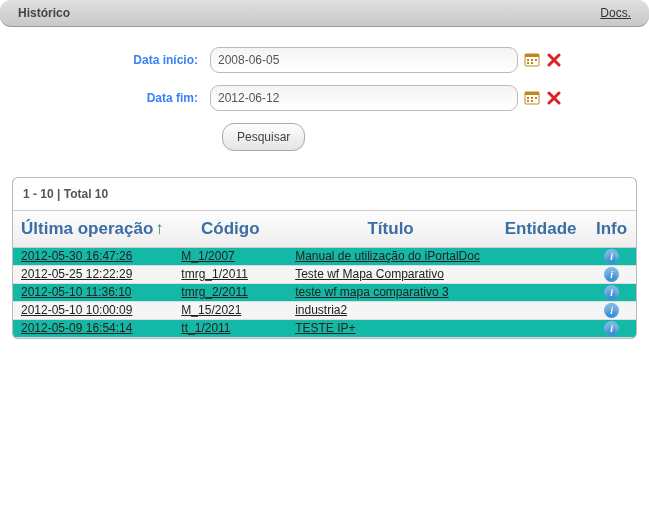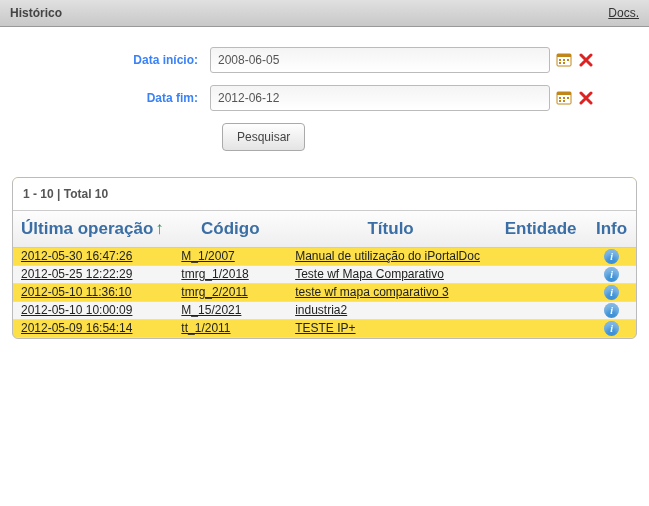--- a/index.html
+++ b/index.html
@@ -7,58 +7,59 @@
     margin: 0;
     font-family: Verdana, Arial, sans-serif;
     font-size: 12px;
     background: #fff;
     color: #333;
     width: 649px;
   }
   .header {
     background: linear-gradient(#e0e0e0, #c8c8c8);
     border-bottom: 1px solid #999;
-    padding: 6px 10px;
+    padding: 6px 18px;
     display: flex;
     justify-content: space-between;
     align-items: center;
+    border-radius: 11px;
   }
   .header-title { font-weight: bold; color: #444; }
   .header-link { color: #333; text-decoration: underline; cursor: pointer; }
   .form-area { padding: 20px 30px 12px; }
   .form-row { display: flex; align-items: center; margin-bottom: 12px; }
   .form-label { width: 180px; text-align: right; color: #3b82f6; font-weight: bold; padding-right: 12px; }
   .form-input {
-    width: 340px;
+    width: 308px;
     padding: 5px 7px;
     border: 1px solid #bbb;
-    border-radius: 3px;
+    border-radius: 9px;
     background: linear-gradient(#f4f4f4, #fff);
     color: #555;
     font-family: inherit;
     font-size: 12px;
   }
   .icon-btn { width: 16px; height: 16px; margin-left: 6px; display: inline-flex; align-items: center; justify-content: center; cursor: pointer; }
   .btn-row { margin-left: 192px; margin-top: 10px; }
   .btn {
     padding: 6px 14px;
     border: 1px solid #aaa;
-    border-radius: 4px;
+    border-radius: 12px;
     background: linear-gradient(#fefefe, #e4e4e4);
     color: #444;
     cursor: pointer;
     font-family: inherit;
     font-size: 12px;
   }
   .table-container {
     margin: 14px 12px 0;
     border: 1px solid #bbb;
     border-radius: 6px;
     overflow: hidden;
-    background: #fde047;
+    background: #14b8a6;
   }
   .table-summary {
     padding: 9px 10px;
     color: #555;
     font-weight: bold;
     background: #fff;
     border-bottom: 1px solid #ccc;
   }
   table { width: 100%; border-collapse: collapse; }
   thead th {
@@ -171,21 +172,21 @@
     <tbody id="rows">
         <tr>
           <td class="col-date"><span class="uline">2012-05-30 16:47:26</span></td>
           <td class="col-code"><span class="uline">M_1/2007</span></td>
           <td class="col-title"><span class="uline">Manual de utilização do iPortalDoc</span></td>
           <td class="col-ent"></td>
           <td class="col-info"><span class="info-dot">i</span></td>
         </tr>
         <tr>
           <td class="col-date"><span class="uline">2012-05-25 12:22:29</span></td>
-          <td class="col-code"><span class="uline">tmrg_1/2018</span></td>
+          <td class="col-code"><span class="uline">tmrg_1/2011</span></td>
           <td class="col-title"><span class="uline">Teste wf Mapa Comparativo</span></td>
           <td class="col-ent"></td>
           <td class="col-info"><span class="info-dot">i</span></td>
         </tr>
         <tr>
           <td class="col-date"><span class="uline">2012-05-10 11:36:10</span></td>
           <td class="col-code"><span class="uline">tmrg_2/2011</span></td>
           <td class="col-title"><span class="uline">teste wf mapa comparativo 3</span></td>
           <td class="col-ent"></td>
           <td class="col-info"><span class="info-dot">i</span></td>

